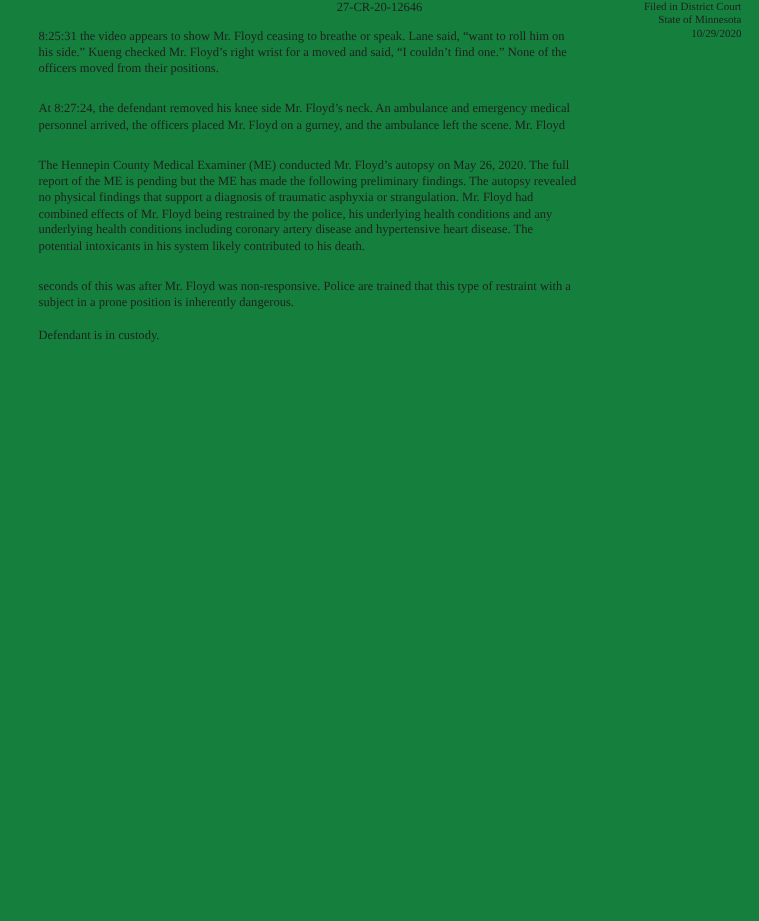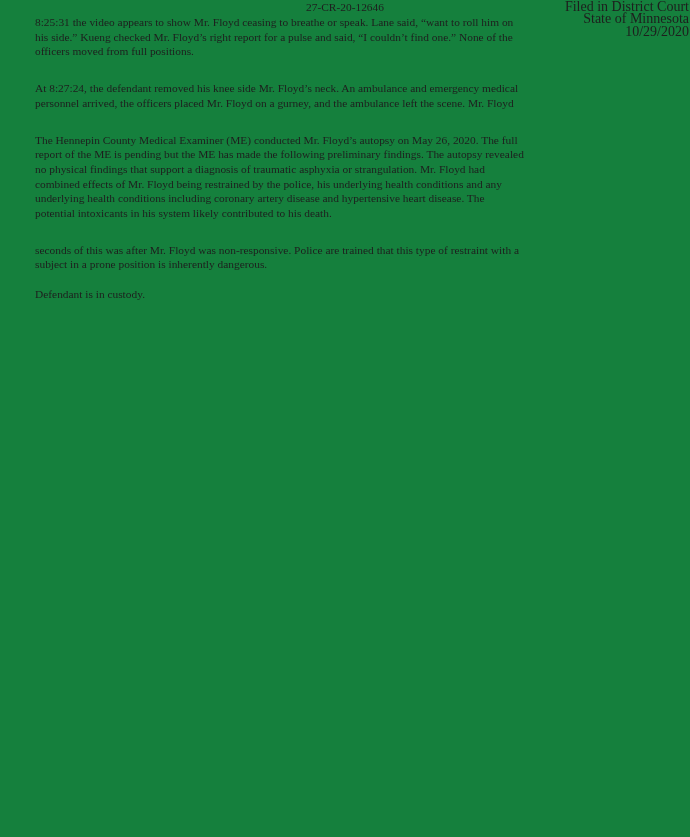--- a/index.html
+++ b/index.html
@@ -22,31 +22,31 @@
     left: 0;
     right: 0;
     text-align: center;
     font-size: 11.4px;
     line-height: 13px;
     white-space: nowrap;
   }
   .stamp {
     position: absolute;
     top: 1px;
-    right: 1px;
+    right: 16px;
     text-align: right;
-    font-size: 14px;
+    font-size: 10px;
     line-height: 12.4px;
     white-space: nowrap;
     z-index: 2;
   }
   .doc-body {
     position: absolute;
     left: 35px;
-    top: 15px;
+    top: 26px;
     width: 640px;
     font-size: 11.4px;
     line-height: 14.7px;
     z-index: 1;
   }
   .para {
     margin: 0 0 22px 0;
   }
   .para:nth-child(4) {
     margin-bottom: 14.5px;
@@ -66,22 +66,22 @@
 
   <div class="stamp">
     <div>Filed in District Court</div>
     <div>State of Minnesota</div>
     <div>10/29/2020</div>
   </div>
 
   <div class="doc-body">
       <div class="para">
         <div class="line">8:25:31 the video appears to show Mr. Floyd ceasing to breathe or speak. Lane said, “want to roll him on</div>
-        <div class="line">his side.” Kueng checked Mr. Floyd’s right report for a pulse and said, “I couldn’t find one.” None of the</div>
-        <div class="line">officers moved from full positions.</div>
+        <div class="line">his side.” Kueng checked Mr. Floyd’s right wrist for a moved and said, “I couldn’t find one.” None of the</div>
+        <div class="line">officers moved from their positions.</div>
       </div>
       <div class="para">
         <div class="line">At 8:27:24, the defendant removed his knee side Mr. Floyd’s neck. An ambulance and emergency medical</div>
         <div class="line">personnel arrived, the officers placed Mr. Floyd on a gurney, and the ambulance left the scene. Mr. Floyd</div>
       </div>
       <div class="para">
         <div class="line">The Hennepin County Medical Examiner (ME) conducted Mr. Floyd’s autopsy on May 26, 2020. The full</div>
         <div class="line">report of the ME is pending but the ME has made the following preliminary findings. The autopsy revealed</div>
         <div class="line">no physical findings that support a diagnosis of traumatic asphyxia or strangulation. Mr. Floyd had</div>
         <div class="line">combined effects of Mr. Floyd being restrained by the police, his underlying health conditions and any</div>

